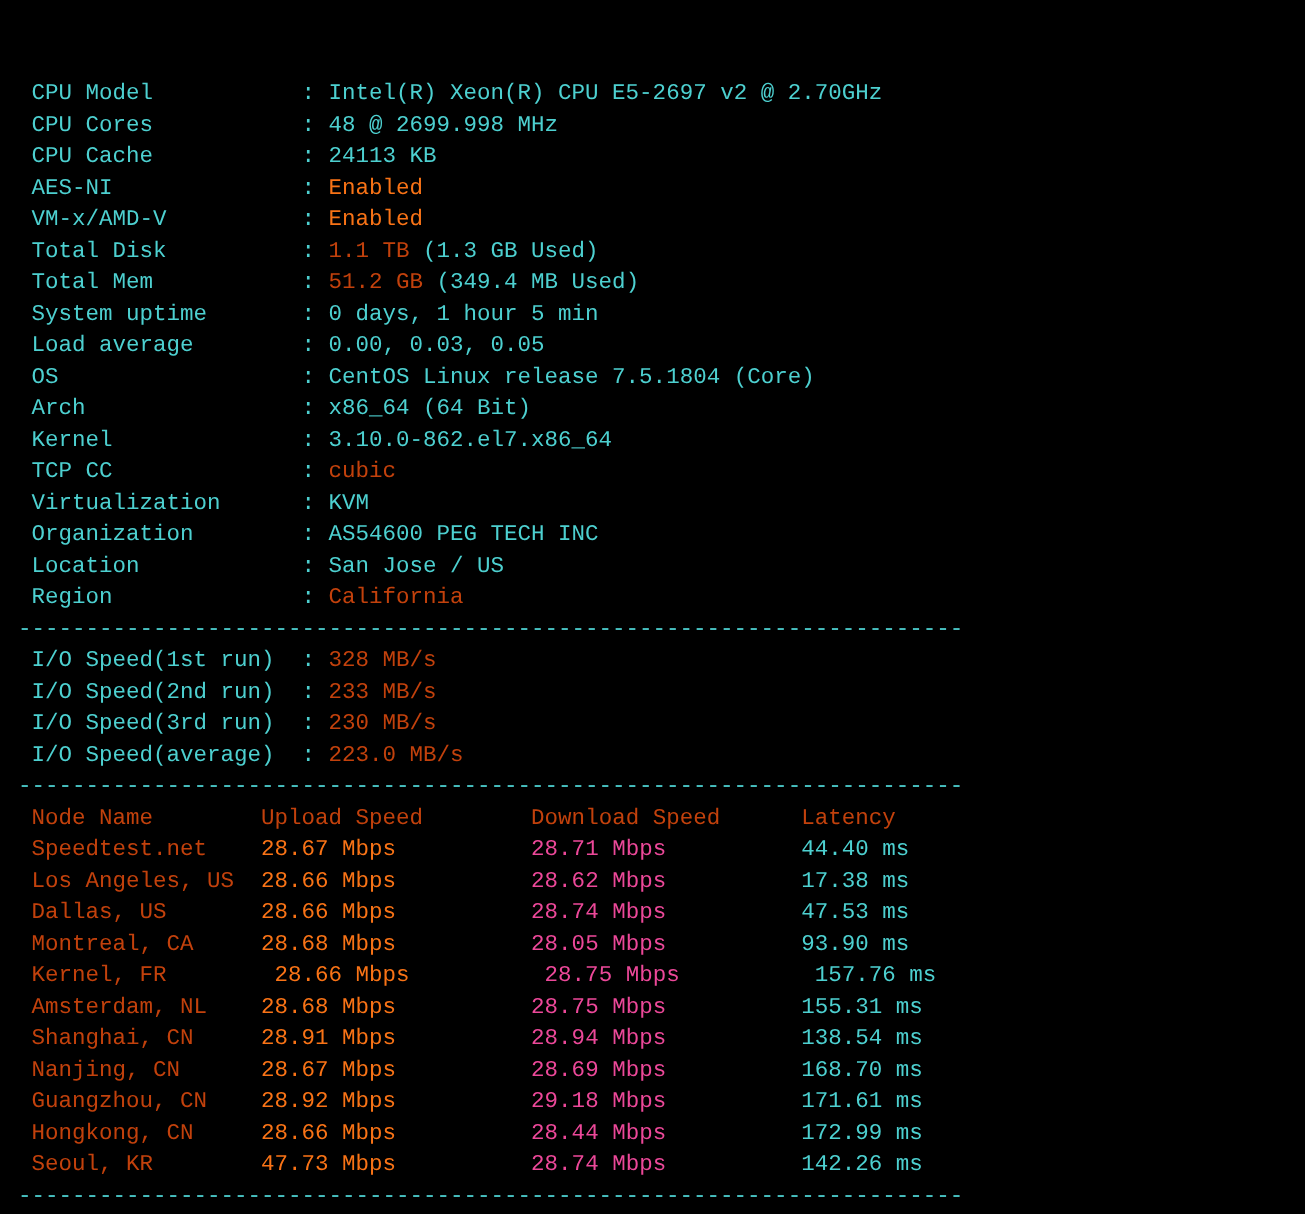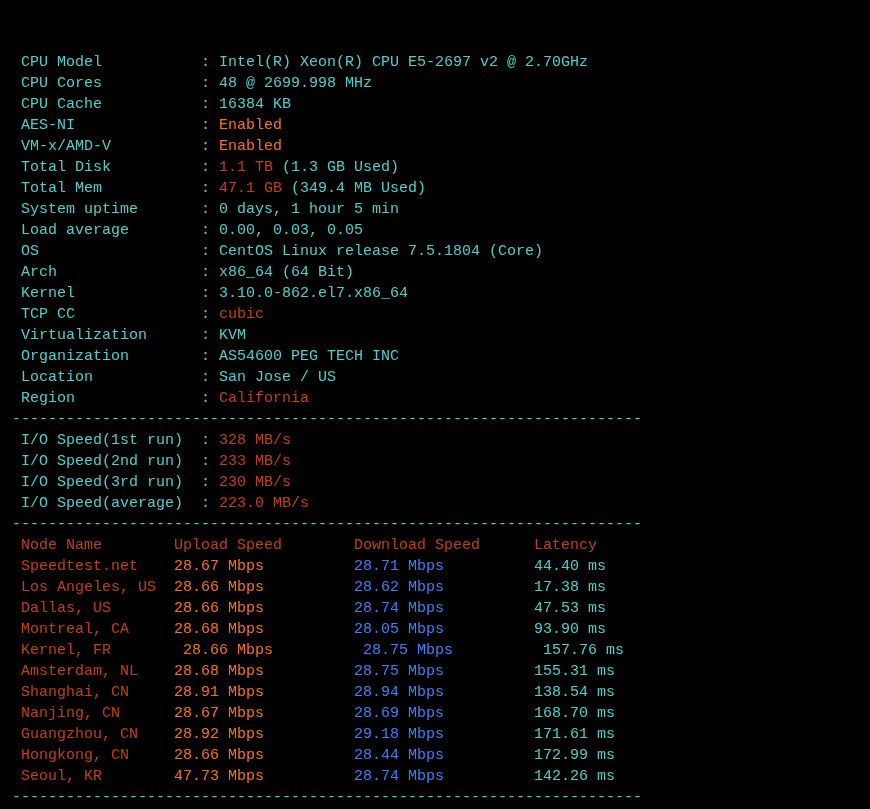--- a/index.html
+++ b/index.html
@@ -8,33 +8,33 @@
     font-family: "Consolas", "Courier New", monospace;
     font-size: 15px;
     line-height: 1.4;
     margin: 0;
     padding: 10px 12px;
     white-space: pre;
   }
   .cyan { color: #4dd0d0; }
   .yellow { color: #c2410c; }
   .green { color: #f97316; }
-  .red { color: #3b82f6; }
+  .red { color: #ec4899; }
   .hr { color: #4dd0d0; }
 </style>
 </head>
 <body>
 
 <div id="term"><span class="cyan"> CPU Model           </span><span class="cyan">: </span><span class="cyan">Intel(R) Xeon(R) CPU E5-2697 v2 @ 2.70GHz</span>
 <span class="cyan"> CPU Cores           </span><span class="cyan">: </span><span class="cyan">48 @ 2699.998 MHz</span>
-<span class="cyan"> CPU Cache           </span><span class="cyan">: </span><span class="cyan">16384 KB</span>
+<span class="cyan"> CPU Cache           </span><span class="cyan">: </span><span class="cyan">24113 KB</span>
 <span class="cyan"> AES-NI              </span><span class="cyan">: </span><span class="green">Enabled</span>
 <span class="cyan"> VM-x/AMD-V          </span><span class="cyan">: </span><span class="green">Enabled</span>
 <span class="cyan"> Total Disk          </span><span class="cyan">: </span><span class="yellow">1.1 TB</span><span class="cyan"> (1.3 GB Used)</span>
-<span class="cyan"> Total Mem           </span><span class="cyan">: </span><span class="yellow">47.1 GB</span><span class="cyan"> (349.4 MB Used)</span>
+<span class="cyan"> Total Mem           </span><span class="cyan">: </span><span class="yellow">51.2 GB</span><span class="cyan"> (349.4 MB Used)</span>
 <span class="cyan"> System uptime       </span><span class="cyan">: </span><span class="cyan">0 days, 1 hour 5 min</span>
 <span class="cyan"> Load average        </span><span class="cyan">: </span><span class="cyan">0.00, 0.03, 0.05</span>
 <span class="cyan"> OS                  </span><span class="cyan">: </span><span class="cyan">CentOS Linux release 7.5.1804 (Core)</span>
 <span class="cyan"> Arch                </span><span class="cyan">: </span><span class="cyan">x86_64 (64 Bit)</span>
 <span class="cyan"> Kernel              </span><span class="cyan">: </span><span class="cyan">3.10.0-862.el7.x86_64</span>
 <span class="cyan"> TCP CC              </span><span class="cyan">: </span><span class="yellow">cubic</span>
 <span class="cyan"> Virtualization      </span><span class="cyan">: </span><span class="cyan">KVM</span>
 <span class="cyan"> Organization        </span><span class="cyan">: </span><span class="cyan">AS54600 PEG TECH INC</span>
 <span class="cyan"> Location            </span><span class="cyan">: </span><span class="cyan">San Jose / US</span>
 <span class="cyan"> Region              </span><span class="cyan">: </span><span class="yellow">California</span>

